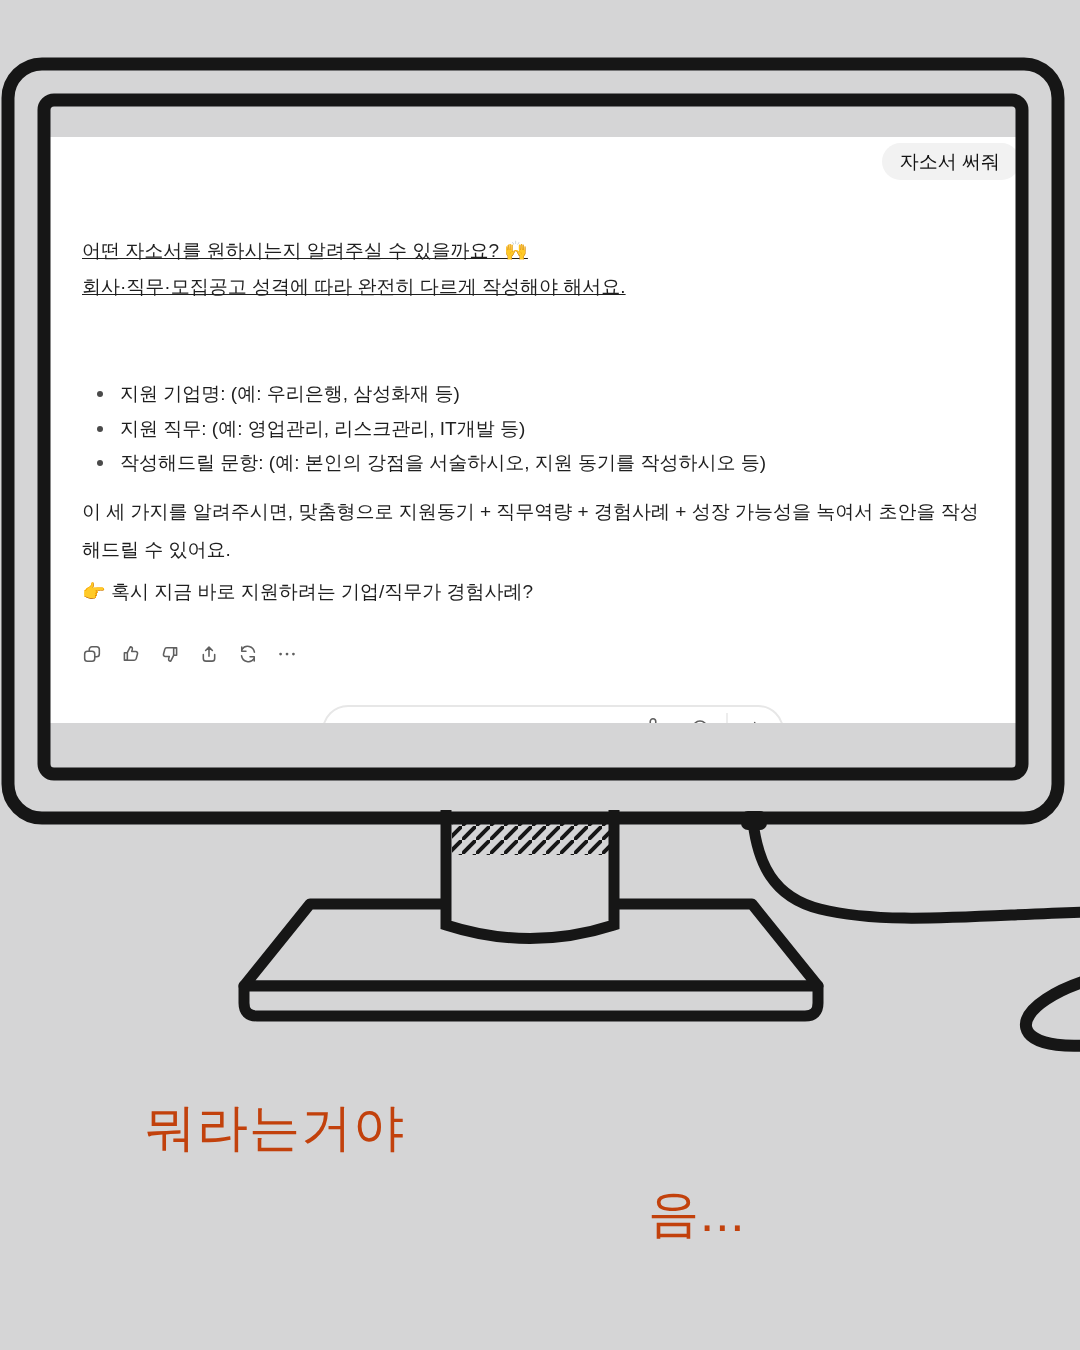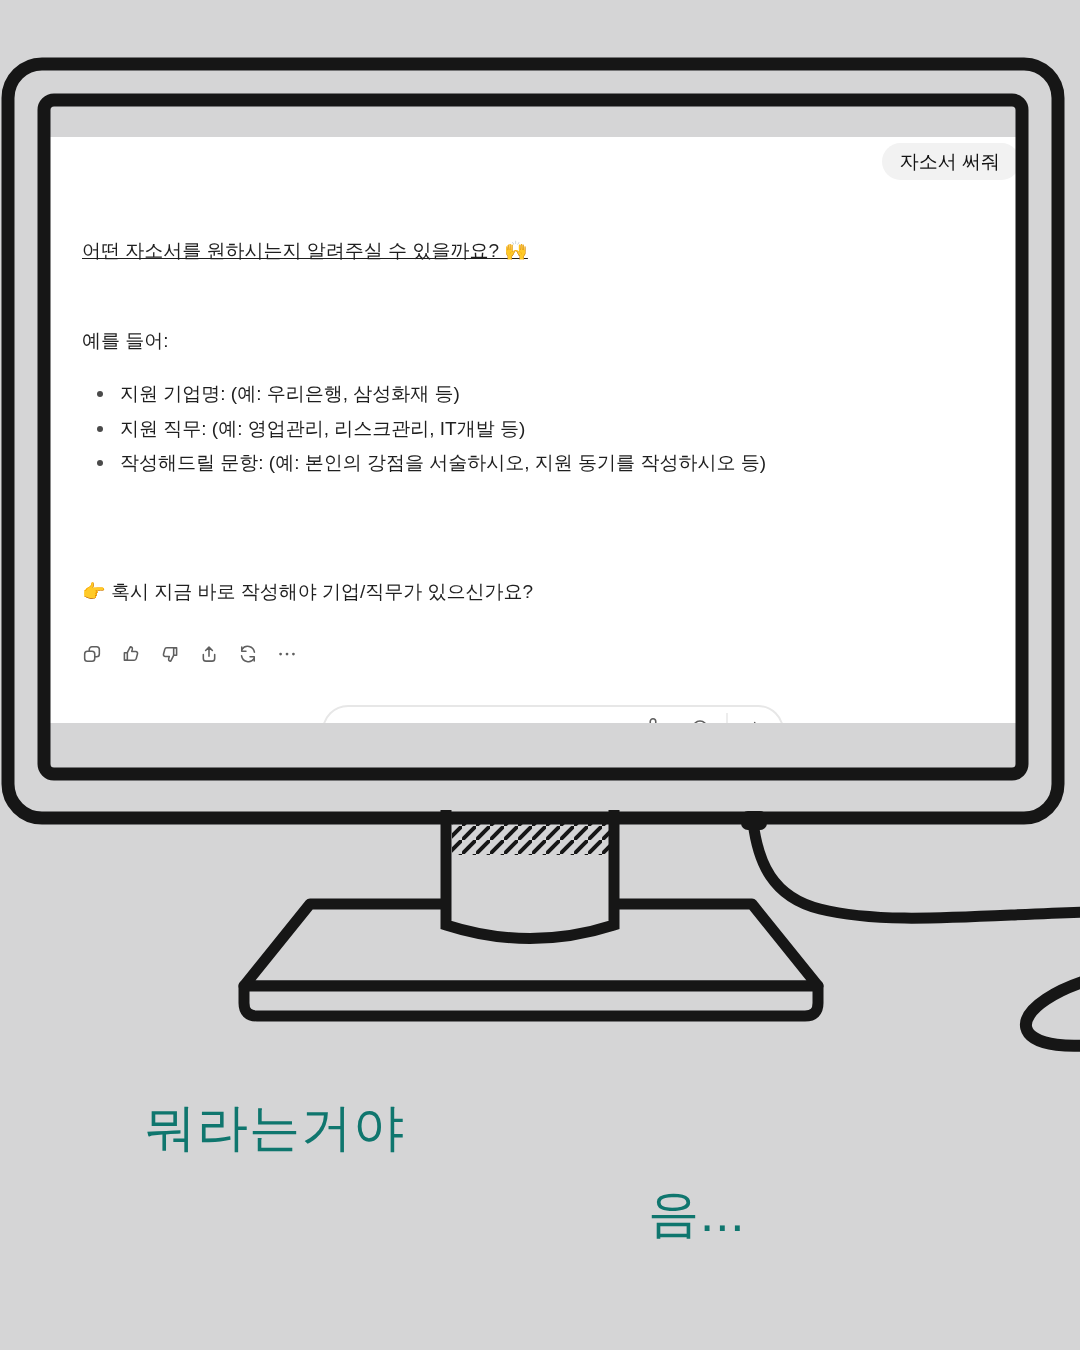--- a/index.html
+++ b/index.html
@@ -49,58 +49,61 @@
     background:#fff;border:2px solid #e7e7e7;border-radius:26px;
   }
   .input-divider{position:absolute;right:54px;top:6px;bottom:6px;width:0;border-left:2px solid #ededed;}
   .mini-icon{position:absolute;top:9px;width:22px;height:22px;}
   .mini-icon svg{stroke:#5f5f5f;fill:none;stroke-width:1.7;stroke-linecap:round;}
   .mic-pos{left:318px;}
   .voice-pos{left:365px;}
   .wave-pos{left:422px;}
 
   
-  .caption{position:absolute;color:#0f766e;font-weight:500;letter-spacing:1px;}
+  .caption{position:absolute;color:#c2410c;font-weight:500;letter-spacing:1px;}
   .caption1{left:145px;top:1094px;font-size:51px;}
   .caption2{left:648px;top:1180px;font-size:51px;}
 </style>
 </head>
 <body>
 
 <div class="scene">
 
   <div class="screen">
 
     <div class="bubble">
       <span>자소서 써줘</span>
     </div>
 
     <div class="blk msg-intro">
       <span>어떤 자소서를 원하시는지 알려주실 수 있을까요? 🙌</span><br>
+      <span>회사·직무·모집공고 성격에 따라 완전히 다르게 작성해야 해서요.</span>
     </div>
 
-    <div class="blk msg-examples">예를 들어:</div>
 
     <ul class="blk msg-bullets">
       <li>
         <span class="dot"></span>
         <b>지원 기업명:</b><span> (예: 우리은행, 삼성화재 등)</span>
       </li>
       <li>
         <span class="dot"></span>
         <b>지원 직무:</b><span> (예: 영업관리, 리스크관리, IT개발 등)</span>
       </li>
       <li>
         <span class="dot"></span>
         <b>작성해드릴 문항:</b><span> (예: 본인의 강점을 서술하시오, 지원 동기를 작성하시오 등)</span>
       </li>
     </ul>
 
+    <div class="blk msg-closing">
+      <span>이 세 가지를 알려주시면, 맞춤형으로 </span><b>지원동기 + 직무역량 + 경험사례 + 성장 가능성</b><span>을 녹여서 초안을 작성해드릴 수 있어요.</span>
+    </div>
 
-    <div class="blk msg-question">👉 혹시 지금 바로 작성해야 기업/직무가 있으신가요?</div>
+    <div class="blk msg-question">👉 혹시 지금 바로 지원하려는 기업/직무가 경험사례?</div>
 
     <div class="actions">
       <div class="action-btn">
         <svg width="22" height="22" viewBox="0 0 24 24">
           <rect x="4" y="9" width="11" height="11" rx="3"></rect>
           <path d="M9 9 V7 a3 3 0 0 1 3 -3 h5 a3 3 0 0 1 3 3 v5 a3 3 0 0 1 -3 3 h-2"></path>
         </svg>
       </div>
       <div class="action-btn">
         <svg width="22" height="22" viewBox="0 0 24 24">

